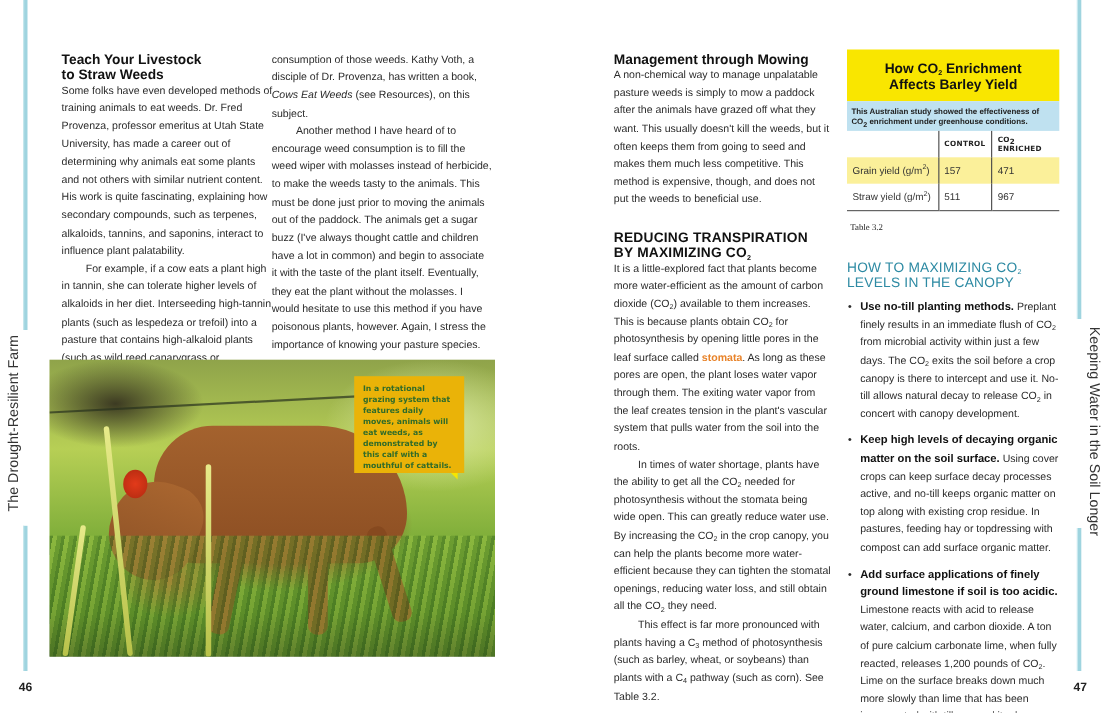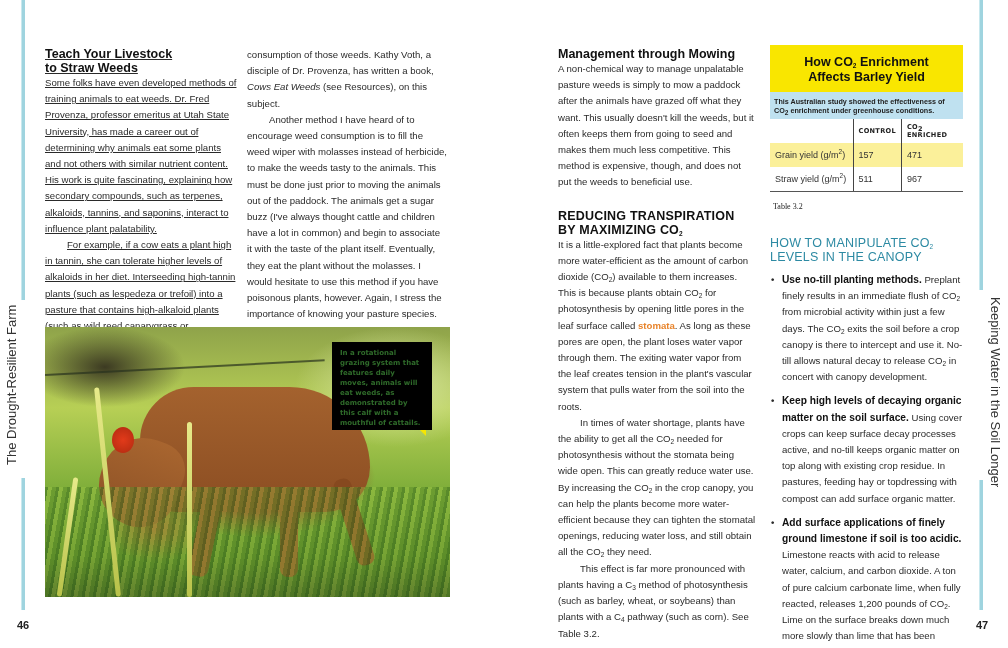--- a/index.html
+++ b/index.html
@@ -69,22 +69,22 @@
     .photo .calf-leg2 { position: absolute; left: 235px; top: 175px; width: 18px; height: 75px; background: #8a4c22; border-radius: 8px; }
     .photo .calf-leg3 { position: absolute; left: 300px; top: 150px; width: 18px; height: 90px; background: #86491f; border-radius: 8px; transform: rotate(-18deg); }
     .photo .grass {
       position: absolute; left: 0; bottom: 0; width: 100%; height: 110px;
       background: repeating-linear-gradient(100deg, rgba(60,110,30,0.55) 0 3px, rgba(160,200,70,0.35) 3px 7px, rgba(90,140,40,0.5) 7px 11px);
     }
     .photo .stalk { position: absolute; width: 5px; background: linear-gradient(180deg, #e7ea8a, #b8c24a); border-radius: 3px; }
     .photo .wire { position: absolute; left: 0; top: 47px; width: 280px; height: 2px; background: rgba(40,50,30,0.7); transform: rotate(-3deg); transform-origin: left; }
 
     .caption-box {
-      position: absolute; left: 332px; top: 342px; width: 100px; height: 88px;
-      background: #000000; padding: 6px 8px;
+      position: absolute; left: 322px; top: 342px; width: 100px; height: 88px;
+      background: #eab308; padding: 6px 8px;
       font-family: "DejaVu Sans", sans-serif; font-weight: bold; font-size: 7px; line-height: 10px; color: #2f6b2a;
     }
     .caption-box::after {
       content: ""; position: absolute; right: 6px; bottom: -6px; width: 0; height: 0;
       border-left: 6px solid transparent; border-top: 6px solid #f6e600;
     }
 
     
     .tbl { position: absolute; left: 770px; top: 45px; width: 193px; }
     .tbl-head {
@@ -112,21 +112,21 @@
   </style>
 </head>
 <body>
 
 <div class="page page-left"></div>
 <div class="rail rail-l1"></div>
 <div class="rail rail-l2"></div>
 <div class="running-head running-head-left">The Drought-Resilient Farm</div>
 <div class="folio folio-left">46</div>
 
-<div class="col" style="left:45px; top:47px; width:192px;text-decoration:underline;">
+<div class="col" style="left:56px; top:47px; width:192px;">
   <div class="h-sub">
     <span>Teach Your Livestock</span><br>
     <span>to Straw Weeds</span>
   </div>
   <p>Some folks have even developed methods of training animals to eat weeds. Dr. Fred Provenza, professor emeritus at Utah State University, has made a career out of determining why animals eat some plants and not others with similar nutrient content. His work is quite fascinating, explaining how secondary compounds, such as terpenes, alkaloids, tannins, and saponins, interact to influence plant palatability.</p>
   <p class="indent">For example, if a cow eats a plant high in tannin, she can tolerate higher levels of alkaloids in her diet. Interseeding high-tannin plants (such as lespedeza or trefoil) into a pasture that contains high-alkaloid plants (such as wild reed canarygrass or endophyte-infected tall fescue) may encourage more</p>
 </div>
 
 <div class="col" style="left:247px; top:47px; width:200px;">
   <p><span>consumption of those weeds. Kathy Voth, a disciple of Dr. Provenza, has written a book, </span><i>Cows Eat Weeds</i><span> (see Resources), on this subject.</span></p>
@@ -191,21 +191,21 @@
       <td class="c2">511</td>
       <td class="c3">967</td>
     </tr>
   </tbody>
     </table>
   <div class="tbl-caption">Table 3.2</div>
 </div>
 
 <div class="col" style="left:770px; top:236px; width:196px;">
   <div class="h-teal">
-    <span>HOW TO MANIPULATE CO</span><sub>2</sub><br>
+    <span>HOW TO MAXIMIZING CO</span><sub>2</sub><br>
     <span>LEVELS IN THE CANOPY</span>
   </div>
   <ul class="bullets">
     <li><b>Use no-till planting methods.</b><span> Preplant finely results in an immediate flush of CO</span><sub>2</sub><span> from microbial activity within just a few days. The CO</span><sub>2</sub><span> exits the soil before a crop canopy is there to intercept and use it. No-till allows natural decay to release CO</span><sub>2</sub><span> in concert with canopy development.</span></li>
     <li><b>Keep high levels of decaying organic matter on the soil surface.</b><span> Using cover crops can keep surface decay processes active, and no-till keeps organic matter on top along with existing crop residue. In pastures, feeding hay or topdressing with compost can add surface organic matter.</span></li>
     <li><b>Add surface applications of finely ground limestone if soil is too acidic.</b><span> Limestone reacts with acid to release water, calcium, and carbon dioxide. A ton of pure calcium carbonate lime, when fully reacted, releases 1,200 pounds of CO</span><sub>2</sub><span>. Lime on the surface breaks down much more slowly than lime that has been incorporated with tillage, and it releases CO</span></li>
   </ul>
 </div>
 
 </body></html>

